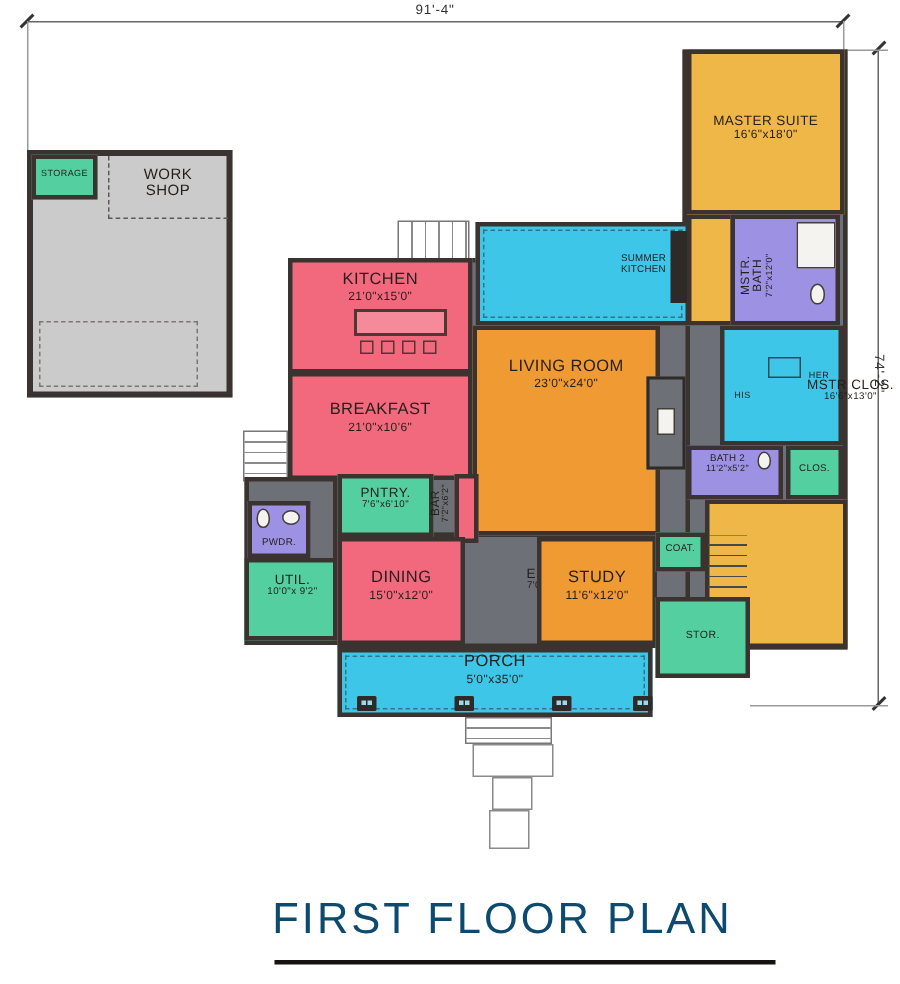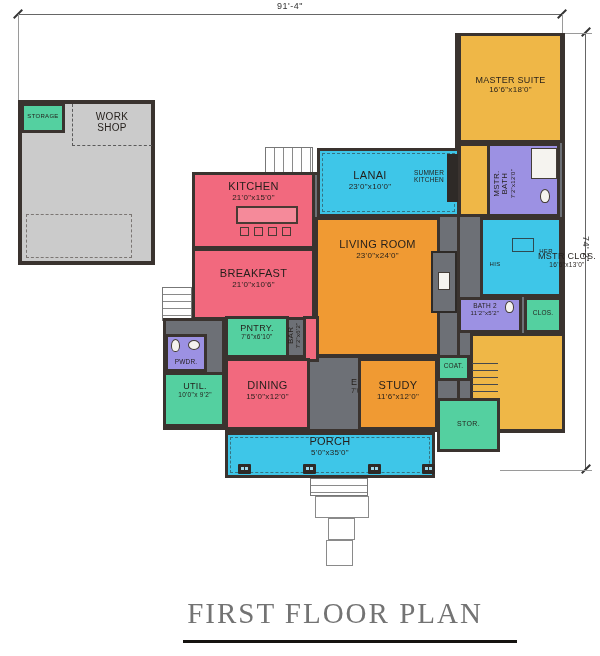--- a/index.html
+++ b/index.html
@@ -30,21 +30,21 @@
   .extline{position:absolute;background:#9a9a9a;}
   .tick{position:absolute;width:12px;height:2px;background:#333;}
   .dimtxt{position:absolute;font-size:9px;color:#333;text-align:center;letter-spacing:.5px;}
   .rot{transform:rotate(-90deg);}
   .walk{position:absolute;background:#fff;border:1px solid #8a8a8a;box-sizing:border-box;}
   .col{position:absolute;width:13px;height:10px;background:#2e2a27;border-radius:1px;}
   .col:after{content:"";position:absolute;left:3px;top:3px;width:3px;height:3px;background:#9fd8ea;}
   .col:before{content:"";position:absolute;right:3px;top:3px;width:3px;height:3px;background:#9fd8ea;}
   .fixture{position:absolute;background:#f5f3ef;border:1px solid #433c37;box-sizing:border-box;}
   #title{position:absolute;left:150px;top:597px;width:370px;text-align:center;
-         font-family:Liberation Serif, serif;font-size:29px;letter-spacing:2px;color:#737373;}
+         font-family:Liberation Sans, sans-serif;font-size:29px;letter-spacing:2px;color:#0c4a6e;}
   #title-rule{position:absolute;left:183px;top:640px;width:334px;height:3px;background:#151310;}
 </style>
 </head>
 <body>
 
 <div id="plan">
 
   <div class="dimline" style="left:18px;top:14px;width:544px;height:1px;"></div>
   <div class="tick" style="left:12px;top:13px;transform:rotate(-45deg);"></div>
   <div class="tick" style="left:556px;top:13px;transform:rotate(-45deg);"></div>
@@ -86,24 +86,20 @@
   <div class="abs" style="left:282px;top:227px;width:9px;height:9px;border:1px solid #4a3a34;"></div>
 
   <div class="room c-pink" style="left:192px;top:248px;width:123px;height:72px;"></div>
   <div class="lbl" style="left:197px;top:268px;width:113px;">
     <div class="nm">BREAKFAST</div>
     <div class="dm">21'0"x10'6"</div>
   </div>
 
   <div class="room c-cyan" style="left:317px;top:148px;width:143px;height:69px;"></div>
   <div class="dash" style="left:322px;top:153px;width:133px;height:59px;"></div>
-  <div class="lbl" style="left:325px;top:170px;width:90px;">
-    <div class="nm">LANAI</div>
-    <div class="dm">23'0"x10'0"</div>
-  </div>
   <div class="lbl nm-xs" style="left:408px;top:170px;width:42px;">SUMMER KITCHEN</div>
   <div class="abs" style="left:447px;top:154px;width:11px;height:48px;background:#2e2a27;"></div>
 
   <div class="room c-orange" style="left:315px;top:217px;width:125px;height:140px;"></div>
   <div class="lbl" style="left:320px;top:239px;width:115px;">
     <div class="nm">LIVING ROOM</div>
     <div class="dm">23'0"x24'0"</div>
   </div>
   <div class="abs" style="left:431px;top:251px;width:26px;height:62px;background:#6d7076;border:2px solid #2e2a27;"></div>
   <div class="fixture" style="left:438px;top:272px;width:12px;height:18px;"></div>

